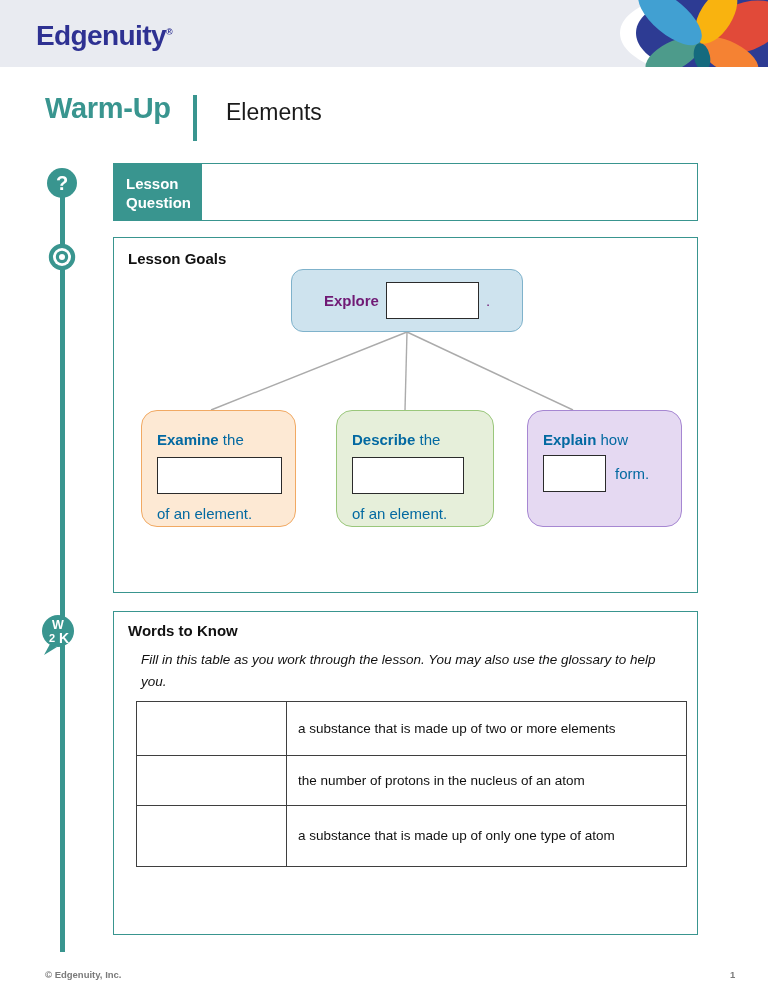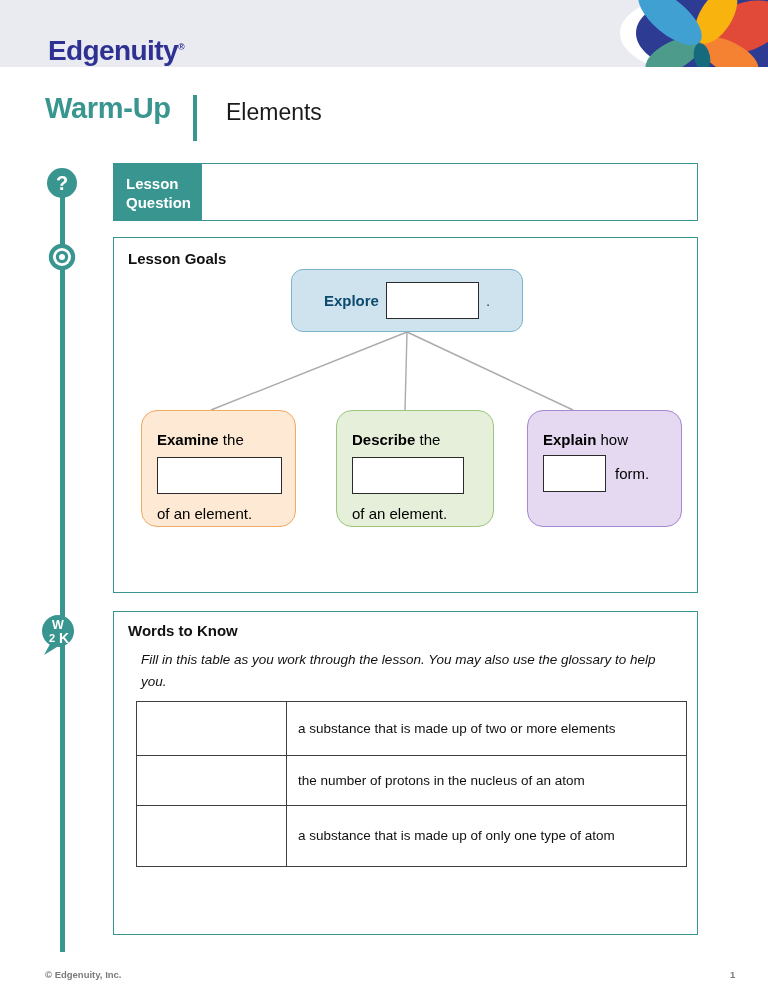--- a/index.html
+++ b/index.html
@@ -1,21 +1,21 @@
 <!DOCTYPE html>
 <html style="--teal: #39958F; --header_bg: #E9EBF1; --logo_navy: #2E3192; --blue_fill: #CEE3EE; --blue_border: #7FB2CB; --orange_fill: #FDE9D4; --orange_border: #F1A963; --green_fill: #E6EFDA; --green_border: #9AC77B; --purple_fill: #E5D9F2; --purple_border: #A687D2; --art_navy: #2D3B93; --art_light_blue: #41A0D2; --art_yellow: #F9B30F; --art_red: #E14A39; --art_orange: #F58233; --art_teal_green: #4D9B8B; --art_dark_teal: #156A7E; --connector_gray: #ABABAB;"><head>
 <meta charset="utf-8">
 <style>
   * { margin:0; padding:0; box-sizing:border-box; }
   body { background:#fff; font-family:"Liberation Sans","DejaVu Sans",sans-serif; }
   .page { position:relative; width:768px; height:994px; background:#fff; overflow:hidden; }
 
   
   .masthead { position:absolute; left:0; top:0; width:768px; height:67px; background:var(--header_bg); }
-  .logo { position:absolute; left:48px; top:20px; font-size:28px; font-weight:800; letter-spacing:-0.6px; color:var(--logo_navy);margin-top:15px; }
+  .logo { position:absolute; left:36px; top:20px; font-size:28px; font-weight:800; letter-spacing:-0.6px; color:var(--logo_navy); }
   .logo sup { font-size:9px; font-weight:700; }
   .corner-art { position:absolute; right:0; top:0; }
 
   
   .title-label { position:absolute; left:45px; top:92px; font-size:29px; font-weight:700; color:var(--teal); letter-spacing:-0.3px; }
   .title-divider { position:absolute; left:193px; top:95px; width:4px; height:46px; background:var(--teal); }
   .title-topic { position:absolute; left:226px; top:99px; font-size:23px; color:#1a1a1a; }
 
   
   .timeline-line { position:absolute; left:60px; top:172px; width:5px; height:780px; background:var(--teal); }
@@ -23,25 +23,25 @@
 
   
   .lq-box { position:absolute; left:113px; top:163px; width:585px; height:58px; background:#fff; border:1px solid var(--teal); }
   .lq-label { position:absolute; left:0; top:0; width:88px; height:100%; background:var(--teal); color:#fff; font-size:15px; font-weight:700; line-height:19px; padding:10px 8px 0 12px; }
 
   
   .goals-box { position:absolute; left:113px; top:237px; width:585px; height:356px; border:1.5px solid var(--teal); background:#fff; }
   .section-heading { font-size:15px; font-weight:700; color:#111; }
   .goals-heading { position:absolute; left:14px; top:12px; }
   .connectors { position:absolute; left:0; top:0; }
-  .explore-box { position:absolute; left:177px; top:31px; width:232px; height:63px; background:var(--blue_fill); border:1.5px solid var(--blue_border); border-radius:12px; display:flex; align-items:center; justify-content:center; gap:7px; font-size:15px; color:#0c4a6e; }
+  .explore-box { position:absolute; left:177px; top:31px; width:232px; height:63px; background:var(--blue_fill); border:1.5px solid var(--blue_border); border-radius:12px; display:flex; align-items:center; justify-content:center; gap:7px; font-size:15px; color:#701a75; }
   .explore-verb { font-weight:700; }
   .blank { background:#fff; border:1.5px solid #2b2b2b; }
   .explore-blank { width:93px; height:37px; }
-  .goal-box { position:absolute; top:172px; height:117px; border-radius:16px; border:1.5px solid; font-size:15px; color:#000000; }
+  .goal-box { position:absolute; top:172px; height:117px; border-radius:16px; border:1.5px solid; font-size:15px; color:#0369a1; }
   .goal-examine { left:27px;  width:155px; background:var(--orange_fill); border-color:var(--orange_border); }
   .goal-describe{ left:222px; width:158px; background:var(--green_fill);  border-color:var(--green_border); }
   .goal-explain { left:413px; width:155px; background:var(--purple_fill); border-color:var(--purple_border); }
   .goal-line1 { position:absolute; left:15px; top:20px; }
   .goal-line1 b { font-weight:700; }
   .goal-blank { position:absolute; left:15px; top:46px; height:37px; }
   .blank-examine { width:125px; }
   .blank-describe{ width:112px; }
   .goal-suffix { position:absolute; left:15px; top:94px; }
   .explain-row { position:absolute; left:15px; top:44px; display:flex; align-items:center; gap:9px; }

